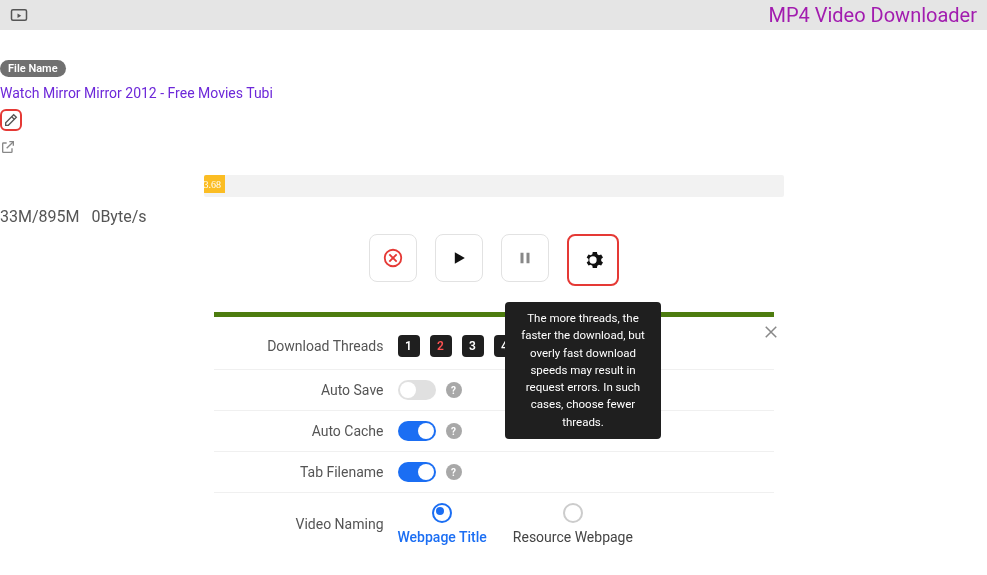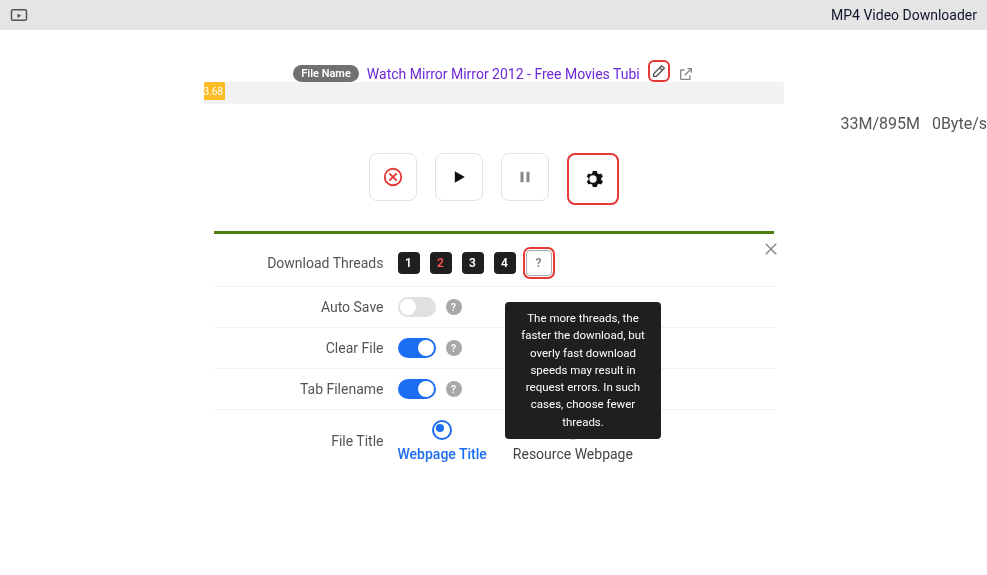--- a/index.html
+++ b/index.html
@@ -12,41 +12,43 @@
     height: 575px;
     overflow: hidden;
   }
   .titlebar {
     height: 30px;
     background: #e5e5e5;
     display: flex;
     align-items: center;
     justify-content: space-between;
     padding: 0 10px;
-    color: #0f172a;
-    font-size: 14px;
+    color: #a21caf;
+    font-size: 20px;
   }
   .titlebar .app-icon svg { display: block; }
   .titlebar .app-title { font-weight: 400; }
   .main {
     position: relative;
     padding-top: 30px;
   }
   .file-icon-wrap {
     display: flex;
     justify-content: center;
     margin-bottom: 14px;
   }
   .file-icon svg { display: block; }
   .filename-row {
     display: flex;
-    align-items: flex-end;
+    align-items: flex-start;
     justify-content: center;
     gap: 8px;
+    margin-bottom: 20px;
     font-size: 14px;
+    flex-direction: column;
   }
   .pill {
     background: #707070;
     color: #fff;
     border-radius: 10px;
     font-size: 11px;
     font-weight: 600;
     padding: 2px 8px;
   }
   .file-name-text { color: #6d28d9; }
@@ -78,26 +80,27 @@
     left: 0; top: 0; bottom: 4px;
     width: 3.68%;
     background: #fbbd23;
     color: #fff;
     font-size: 10px;
     display: flex;
     align-items: center;
     justify-content: flex-start;
     padding-left: 0;
     white-space: nowrap;
+    font-family: Liberation Serif, serif;
   }
   .stats {
-    text-align: right;
+    text-align: left;
     color: #555;
     font-size: 16px;
-    margin-bottom: 20px;
+    margin-bottom: 8px;
   }
   .controls {
     display: flex;
     justify-content: center;
     gap: 18px;
     margin-bottom: 26px;
   }
   .ctrl-btn {
     width: 46px;
     height: 46px;
@@ -107,21 +110,21 @@
     align-items: center;
     justify-content: center;
     cursor: pointer;
     background: #fff;
   }
   .ctrl-btn.hl { border: 2px solid #e53935; }
   .settings-panel {
     position: relative;
     width: 560px;
     margin: 0 auto;
-    border-top: 3px solid #4d7c0f;
+    border-top: 5px solid #4d7c0f;
     padding: 6px 0 0;
   }
   .panel-close {
     position: absolute;
     right: -6px;
     top: 6px;
     cursor: pointer;
     color: #888;
     font-size: 20px;
     line-height: 1;
@@ -332,41 +335,41 @@
       <div class="setting-label">Auto Save</div>
       <div class="setting-ctrl">
         <div class="switch off">
             <div class="knob"></div>
           </div>
         <div class="help-dot">?</div>
       </div>
     </div>
 
     <div class="setting-row">
-      <div class="setting-label">Clear File</div>
+      <div class="setting-label">Auto Cache</div>
       <div class="setting-ctrl">
         <div class="switch on">
             <div class="knob"></div>
           </div>
         <div class="help-dot">?</div>
       </div>
     </div>
 
     <div class="setting-row">
       <div class="setting-label">Tab Filename</div>
       <div class="setting-ctrl">
         <div class="switch on">
             <div class="knob"></div>
           </div>
         <div class="help-dot">?</div>
       </div>
     </div>
 
     <div class="setting-row">
-      <div class="setting-label">File Title</div>
+      <div class="setting-label">Video Naming</div>
       <div class="setting-ctrl radio-row">
         <div class="radio selected">
           <span class="radio-circle"></span>
           <span class="radio-label">Webpage Title</span>
         </div>
         <div class="radio">
           <span class="radio-circle"></span>
           <span class="radio-label">Resource Webpage</span>
         </div>
       </div>

